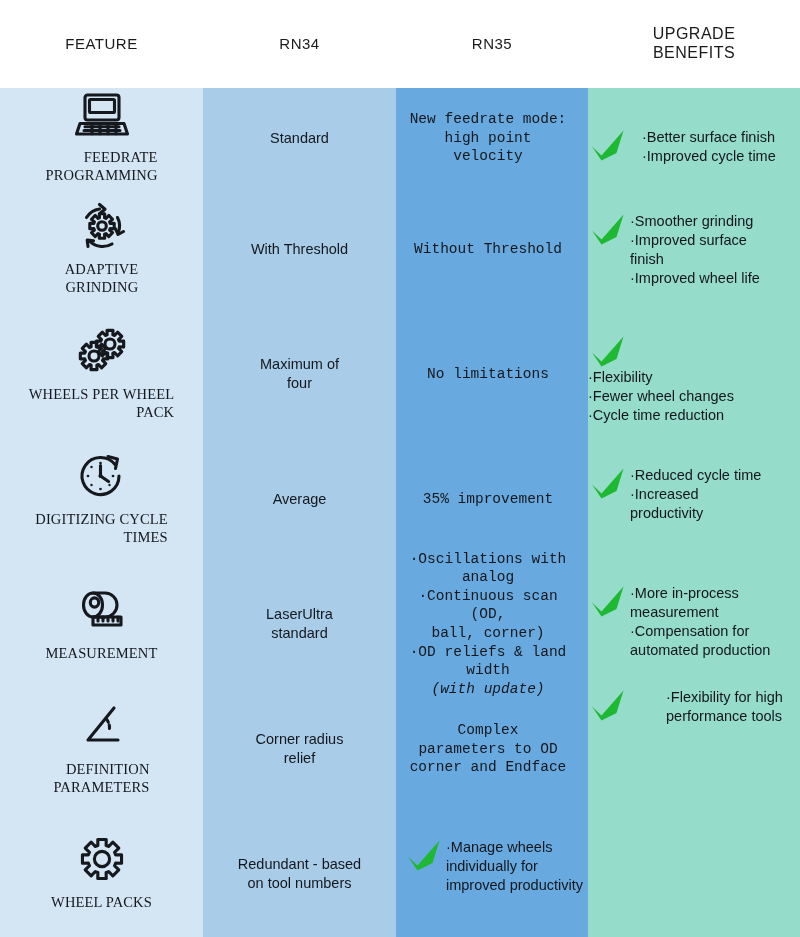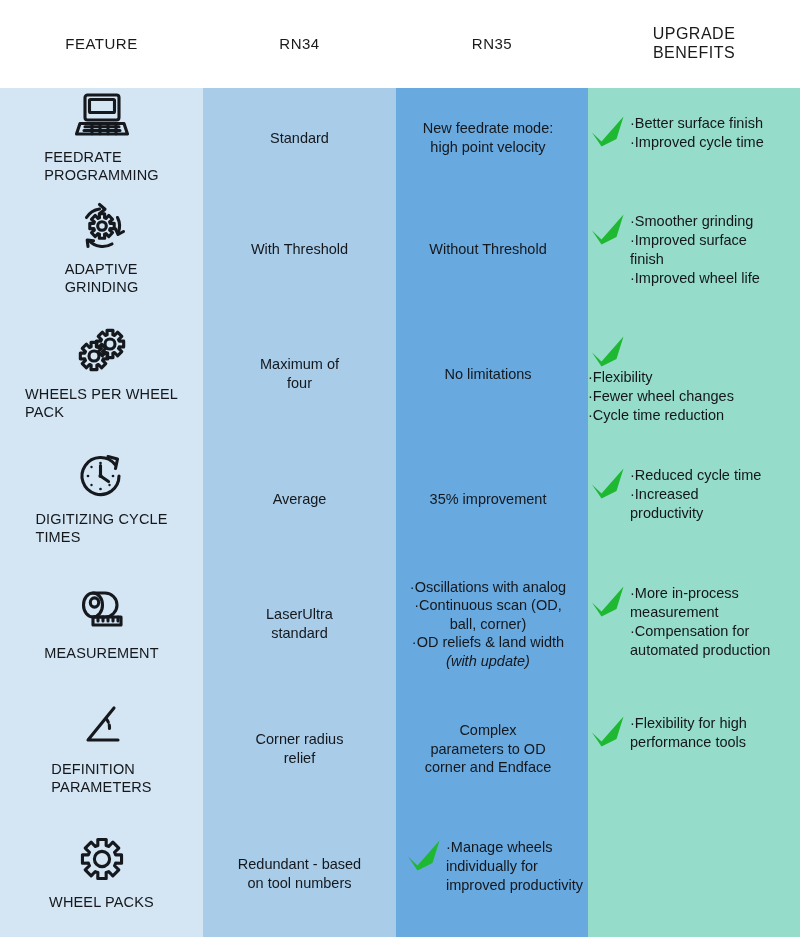--- a/index.html
+++ b/index.html
@@ -34,31 +34,31 @@
     line-height:1.18;font-weight:400;
   }
   #h-benefits .htext{font-size:16px;}
 
   
   .grid{position:absolute;left:0;top:88px;width:800px;z-index:2;}
   .row{display:flex;width:800px;box-sizing:border-box;}
   .cell{box-sizing:border-box;display:flex;}
   .c-feature{width:203px;flex-direction:column;align-items:center;justify-content:center;padding:6px 6px 8px;}
   .c-rn34{width:193px;align-items:center;justify-content:center;text-align:center;padding:18px 14px;}
-  .c-rn35{width:184px;align-items:center;justify-content:center;text-align:center;padding:6px 10px;}
+  .c-rn35{width:184px;align-items:center;justify-content:center;text-align:center;padding:6px 10px;font-family:Liberation Mono, monospace;}
   .c-benefits{width:212px;align-items:flex-start;justify-content:flex-start;padding:0 6px 0 8px;}
 
   .feature-icon{
     height:52px;display:flex;align-items:center;justify-content:center;
     margin-bottom:9px;
   }
   .feature-icon svg{display:block;}
   .feature-label{
-    font-size:14.5px;color:#15181c;text-align:left;line-height:1.22;
-    letter-spacing:.15px;max-width:180px;
+    font-size:14.5px;color:#15181c;text-align:right;line-height:1.22;
+    letter-spacing:.15px;max-width:180px;font-family:Liberation Serif, serif;
   }
   .val{font-size:14.5px;color:#14181d;line-height:1.28;}
   .val .ital{font-style:italic;}
 
   .benefit-wrap{display:flex;align-items:flex-start;width:100%;}
   .check{flex:0 0 auto;width:40px;margin-right:2px;display:flex;justify-content:center;}
   .check svg{display:block;}
   .blist{font-size:14.5px;color:#13171c;line-height:1.3;text-align:left;}
   .blist div{white-space:nowrap;}
 </style>
@@ -112,21 +112,21 @@
             <div>Standard</div>
           </div>
         </div>
         <div class="cell c-rn35">
           <div class="val">
             <div>New feedrate mode:</div>
             <div>high point velocity</div>
           </div>
         </div>
         <div class="cell c-benefits">
-          <div class="benefit-wrap" style="margin-top: 26px;">
+          <div class="benefit-wrap" style="margin-top: 40px; gap: 12px;">
             <div class="check">
               <svg width="38" height="34" viewBox="0 0 38 34">
                 <path d="M3 18.5 L12.5 27.5 L34.5 2.5 L27.5 25 L12.5 32.5 Z" fill="#1fb832"></path>
               </svg>
             </div>
             <div class="blist">
               <div>·Better surface finish</div>
               <div>·Improved cycle time</div>
             </div>
           </div>
@@ -331,21 +331,21 @@
           </div>
         </div>
         <div class="cell c-rn35">
           <div class="val">
             <div>Complex</div>
             <div>parameters to OD</div>
             <div>corner and Endface</div>
           </div>
         </div>
         <div class="cell c-benefits">
-          <div class="benefit-wrap" style="margin-top: 26px;">
+          <div class="benefit-wrap" style=" gap: 36px;">
             <div class="check">
               <svg width="38" height="34" viewBox="0 0 38 34">
                 <path d="M3 18.5 L12.5 27.5 L34.5 2.5 L27.5 25 L12.5 32.5 Z" fill="#1fb832"></path>
               </svg>
             </div>
             <div class="blist">
               <div>·Flexibility for high</div>
               <div> performance tools</div>
             </div>
           </div>

